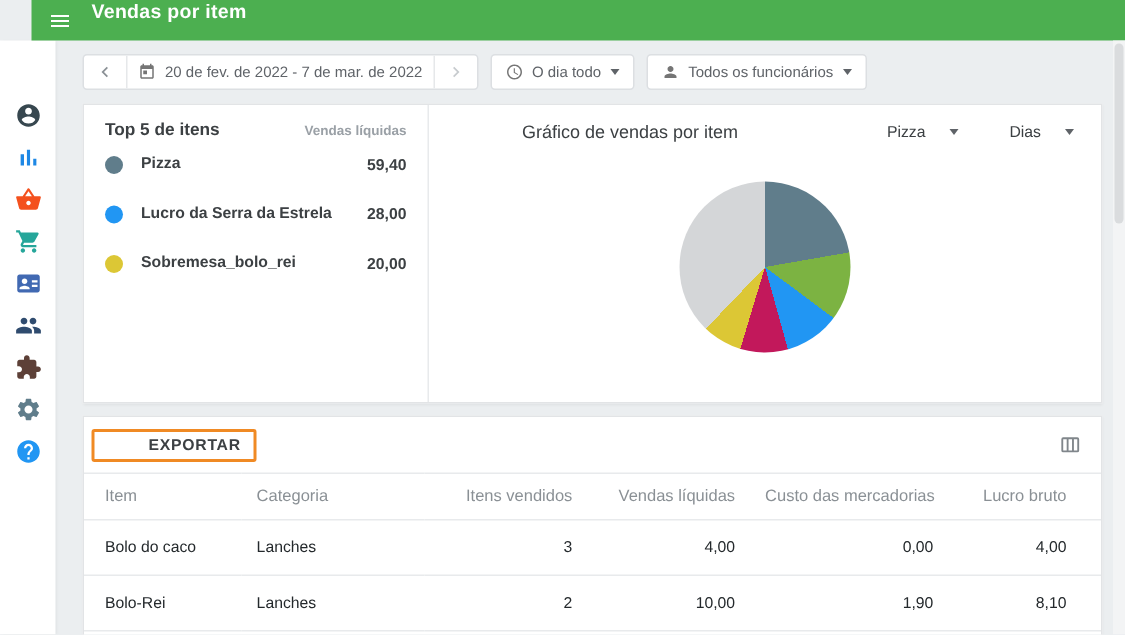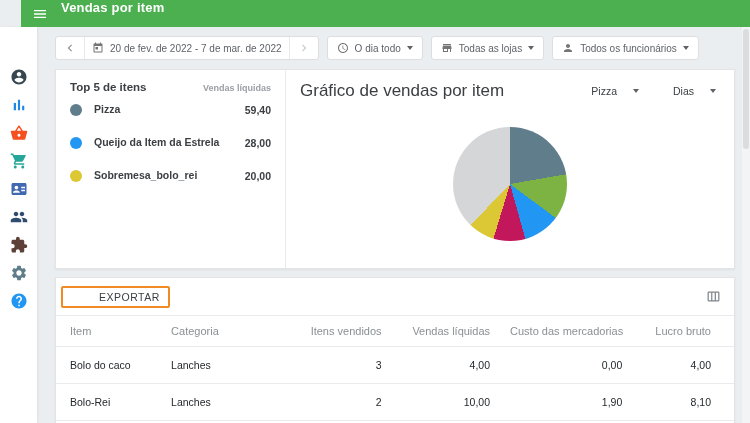--- a/index.html
+++ b/index.html
@@ -39,30 +39,30 @@
   .top5-title{font-size:11.5px;color:#3c4043;}
   .top5-col{font-size:9px;color:#9aa0a6;}
   .t5row{display:flex;align-items:center;height:33px;}
   .dot{width:12px;height:12px;border-radius:50%;margin-right:12px;flex:none;}
   .t5name{font-size:10.5px;color:#3c4043;flex:1;padding-right:6px;line-height:1.1;}
   .t5val{font-size:10.5px;color:#3c4043;}
 
   
   .chartp{flex:1;padding:11px 14px 0 14px;}
   .chart-header{display:flex;align-items:center;}
-  .chart-title{font-size:17px;color:#3c4043;flex:1;}
+  .chart-title{font-size:12px;color:#3c4043;flex:1;margin-left:48px;}
   .select{display:flex;align-items:center;cursor:pointer;font-size:10.5px;color:#3c4043;margin-left:30px;padding-right:4px;}
   .select .caret{margin-left:16px;}
   .pie{width:114px;height:114px;border-radius:50%;margin:26px auto 0;}
 
   
   .table-card{margin-top:8px;}
   .export-row{height:37px;display:flex;align-items:center;justify-content:space-between;padding:0 13px 0 5px;}
   .annotation{display:inline-flex;border:2px solid #f08a24;border-radius:2px;padding:3px 8px;}
-  .export-btn{font-size:10.5px;font-weight:400;color:#3c4043;letter-spacing:.5px;background:none;border:none;cursor:pointer;padding-left:28px;}
+  .export-btn{font-size:10.5px;font-weight:700;color:#3c4043;letter-spacing:.5px;background:none;border:none;cursor:pointer;padding-left:28px;}
   .cols-btn{background:none;border:none;cursor:pointer;display:flex;align-items:center;}
 
   table{width:100%;border-collapse:collapse;table-layout:fixed;}
   thead th{font-size:11px;color:#8a9095;font-weight:400;text-align:left;padding:9px 10px;border-top:1px solid #e8eaec;border-bottom:1px solid #e8eaec;white-space:nowrap;overflow:hidden;}
   tbody td{font-size:10.5px;color:#24292c;padding:12px 10px;border-bottom:1px solid #e8eaec;white-space:nowrap;overflow:hidden;}
   th.num,td.num{text-align:right;}
   th:first-child,td:first-child{padding-left:14px;}
   th:last-child,td:last-child{padding-right:23px;}
   tbody tr{cursor:pointer;}
 
@@ -150,27 +150,20 @@
             <path fill="#c7cbce" d="M8.59 16.59 10 18l6-6-6-6-1.41 1.41L13.17 12z"></path>
           </svg>
       </button>
     </div>
     <div class="filters">
         <button class="filter-btn">
           <svg viewBox="0 0 24 24" width="12" height="12">
             <path d="M11.99 2C6.47 2 2 6.48 2 12s4.47 10 9.99 10C17.52 22 22 17.52 22 12S17.52 2 11.99 2zM12 20c-4.42 0-8-3.58-8-8s3.58-8 8-8 8 3.58 8 8-3.58 8-8 8zm.5-13H11v6l5.25 3.15.75-1.23-4.5-2.67V7z" fill="#757575" fill-rule="evenodd"></path>
           </svg>
           <span>O dia todo</span>
-          <i class="caret"></i>
-        </button>
-        <button class="filter-btn">
-          <svg viewBox="0 0 24 24" width="12" height="12">
-            <path d="M20 4H4v2h16V4zm1 10v-2l-1-5H4l-1 5v2h1v6h10v-6h4v6h2v-6h1zm-9 4H6v-4h6v4z" fill="#757575" fill-rule="evenodd"></path>
-          </svg>
-          <span>Todas as lojas</span>
           <i class="caret"></i>
         </button>
         <button class="filter-btn">
           <svg viewBox="0 0 24 24" width="12" height="12">
             <path d="M12 12c2.21 0 4-1.79 4-4s-1.79-4-4-4-4 1.79-4 4 1.79 4 4 4zm0 2c-2.67 0-8 1.34-8 4v2h16v-2c0-2.66-5.33-4-8-4z" fill="#757575" fill-rule="evenodd"></path>
           </svg>
           <span>Todos os funcionários</span>
           <i class="caret"></i>
         </button>
       </div>
@@ -183,21 +176,21 @@
         <span class="top5-col">Vendas líquidas</span>
       </div>
       <div class="t5list">
           <div class="t5row">
             <span class="dot" style="background: rgb(96, 125, 139);"></span>
             <span class="t5name">Pizza</span>
             <span class="t5val">59,40</span>
           </div>
           <div class="t5row">
             <span class="dot" style="background: rgb(33, 150, 243);"></span>
-            <span class="t5name">Queijo da Item da Estrela</span>
+            <span class="t5name">Lucro da Serra da Estrela</span>
             <span class="t5val">28,00</span>
           </div>
           <div class="t5row">
             <span class="dot" style="background: rgb(220, 199, 53);"></span>
             <span class="t5name">Sobremesa_bolo_rei</span>
             <span class="t5val">20,00</span>
           </div>
         </div>
     </div>
     <div class="chartp">

